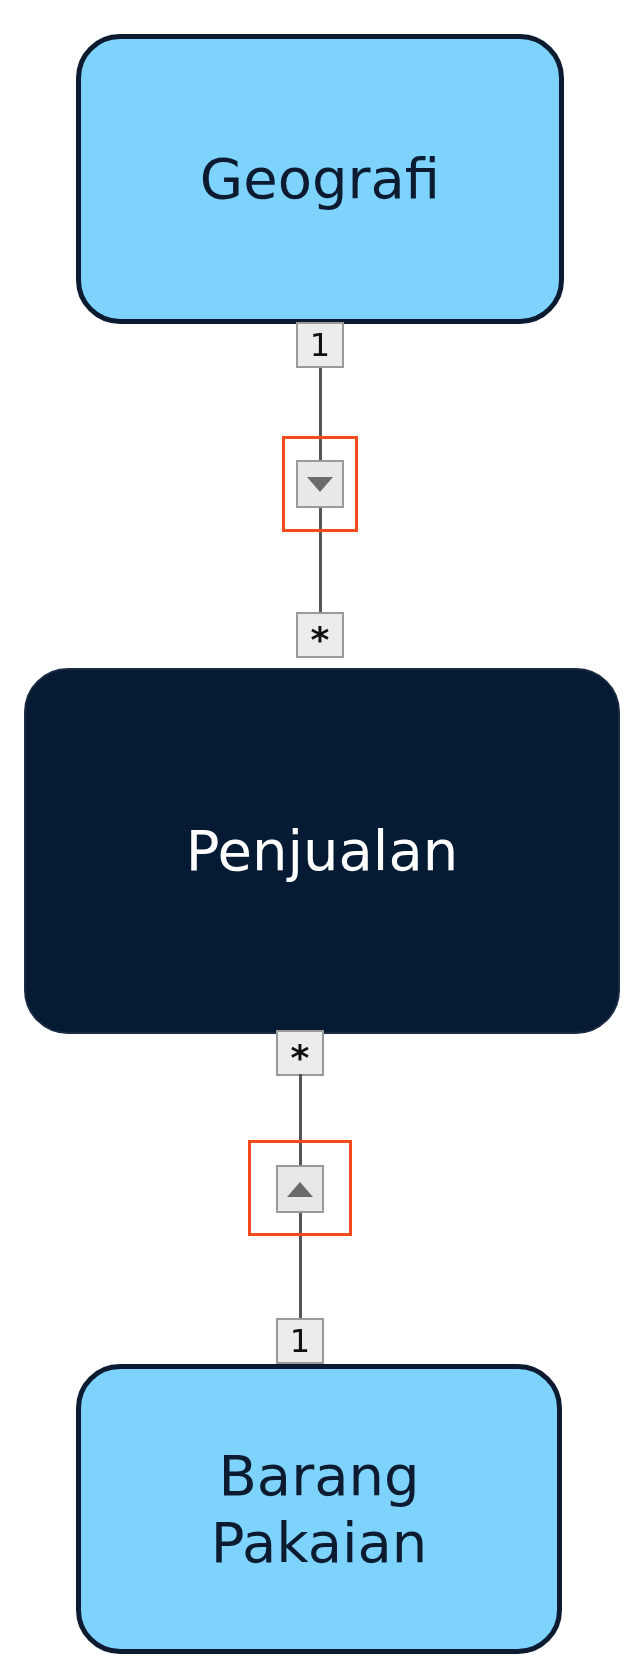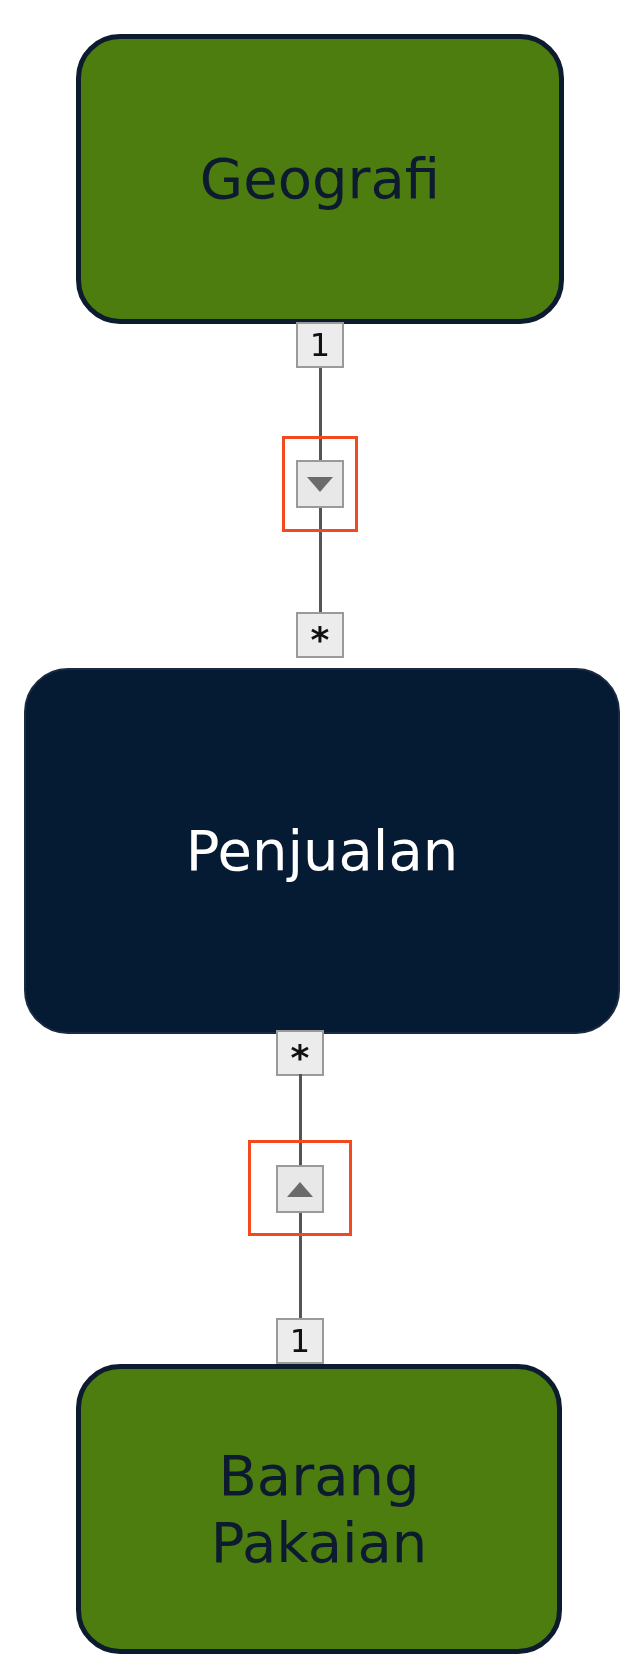--- a/index.html
+++ b/index.html
@@ -5,21 +5,21 @@
   html, body { margin: 0; padding: 0; }
   body {
     width: 640px; height: 1680px; background: #ffffff; position: relative; overflow: hidden;
     font-family: "DejaVu Sans", sans-serif;
   }
   .node {
     position: absolute; box-sizing: border-box; border-radius: 44px;
     display: flex; align-items: center; justify-content: center; text-align: center;
     font-size: 56px; line-height: 1.2; color: #0d1b30;
   }
-  .node.outline { background: #4d7c0f; border: 5px solid #0d1b30; }
+  .node.outline { background: #7dd3fc; border: 5px solid #0d1b30; }
   .node.filled { background: #051a33; color: #ffffff; border: 2px solid #1a2a40; margin-top: 10px; }
   .node .label { white-space: pre-line; }
   .line { position: absolute; width: 3px; background: #555555; }
   .card {
     position: absolute; box-sizing: border-box; width: 48px; height: 46px;
     background: #ececec; border: 2px solid #9a9a9a;
     display: flex; align-items: center; justify-content: center;
     font-size: 32px; color: #111111;
   }
   .card.star { font-size: 36px; font-weight: bold; line-height: 1; padding-top: 10px; }

